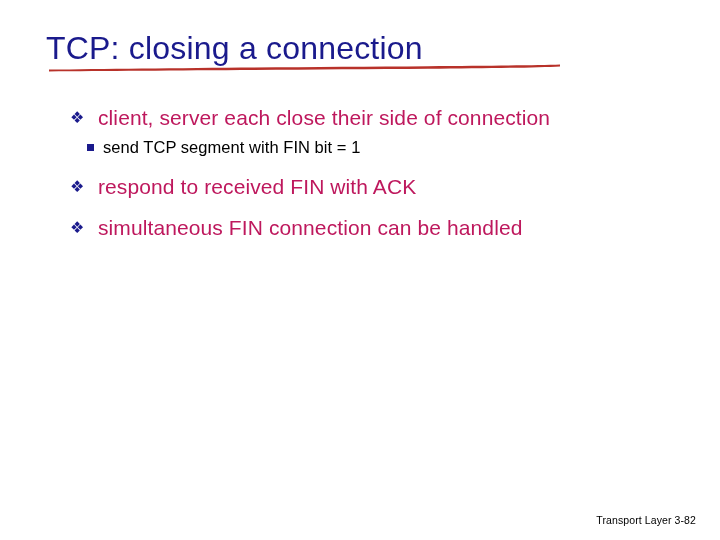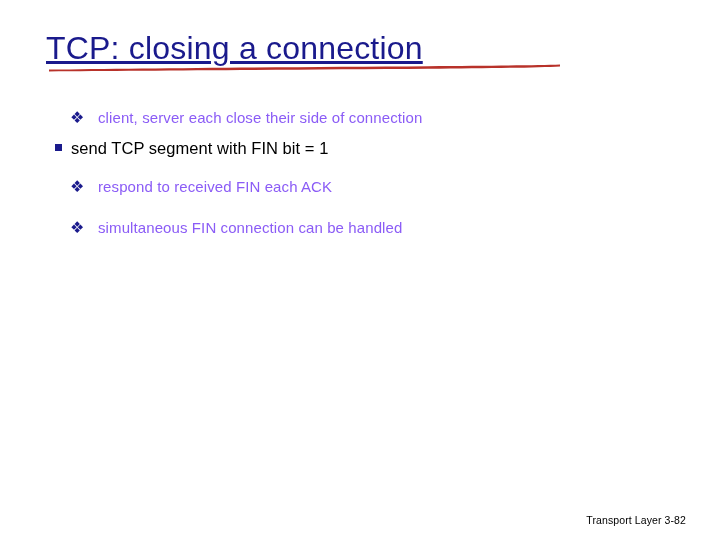--- a/index.html
+++ b/index.html
@@ -26,21 +26,20 @@
   .slide-title {
     position: absolute;
     left: 46px;
     top: 29px;
     font-size: 32px;
     line-height: 38px;
     font-weight: 400;
     color: #1a1a8c;
     letter-spacing: 0.2px;
     white-space: nowrap;
-    text-decoration: underline;
   }
 
   .title-rule {
     position: absolute;
     left: 48px;
     top: 63px;
     width: 510px;
     height: 7px;
     overflow: visible;
   }
@@ -66,32 +65,32 @@
     flex: 0 0 auto;
     width: 28px;
     color: #1a1a8c;
     font-size: 16px;
     line-height: 30px;
     text-align: left;
     padding-left: 2px;
   }
   .lvl1 .text {
     flex: 1 1 auto;
-    font-size: 15px;
+    font-size: 21px;
     line-height: 30px;
-    color: #8b5cf6;
+    color: #be185d;
     letter-spacing: 0.1px;
     white-space: nowrap;
   }
 
   .lvl2 {
     position: relative;
     display: flex;
-    align-items: center;
-    padding-left: 55px;
+    align-items: flex-start;
+    padding-left: 87px;
     margin-bottom: 5px;
     min-height: 24px;
   }
   .lvl2 .marker {
     flex: 0 0 auto;
     width: 16px;
     color: #1a1a8c;
     font-size: 10px;
     line-height: 23px;
   }
@@ -112,21 +111,21 @@
     letter-spacing: 0.05px;
     white-space: nowrap;
   }
 
   .gap-sm { height: 7px; }
   .gap-md { height: 8px; }
 
   
   .footer {
     position: absolute;
-    right: 34px;
+    right: 24px;
     bottom: 13px;
     font-size: 10.5px;
     line-height: 13px;
     color: #000000;
     white-space: nowrap;
     letter-spacing: 0.1px;
   }
 </style>
 </head>
 <body>
@@ -151,21 +150,21 @@
 
     <div class="lvl2">
       <span class="marker"><span class="sq"></span></span>
       <span class="text">send TCP segment with FIN bit = 1</span>
     </div>
 
     <div class="gap-sm"></div>
 
     <div class="lvl1">
       <span class="marker">❖</span>
-      <span class="text">respond to received FIN each ACK</span>
+      <span class="text">respond to received FIN with ACK</span>
     </div>
 
 
     <div class="gap-md"></div>
 
     <div class="lvl1">
       <span class="marker">❖</span>
       <span class="text">simultaneous FIN connection can be handled</span>
     </div>
 

